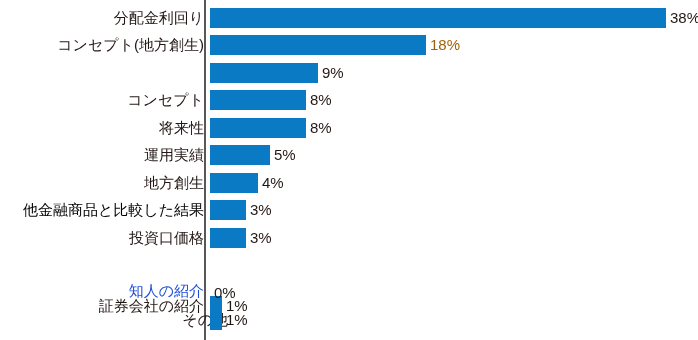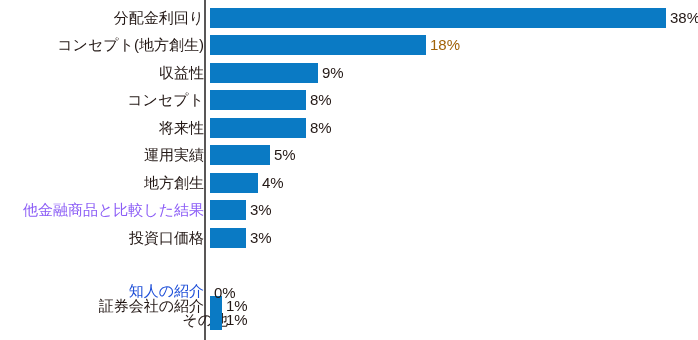--- a/index.html
+++ b/index.html
@@ -76,21 +76,20 @@
           <div class="cat-label" style="color: rgb(35, 24, 21);">分配金利回り</div>
           <div class="bar" style="width: 456px; height: 20px; background: rgb(10, 122, 196);"></div>
           <div class="val-label" style="left: 666px; color: rgb(35, 24, 21);">38%</div>
         </div>
         <div class="bar-row" style="top: 35.45px;">
           <div class="cat-label" style="color: rgb(35, 24, 21);">コンセプト(地方創生)</div>
           <div class="bar" style="width: 216px; height: 20px; background: rgb(10, 122, 196);"></div>
           <div class="val-label" style="left: 426px; color: #a16207;">18%</div>
         </div>
         <div class="bar-row" style="top: 62.9px;">
-          <div class="cat-label" style="color: rgb(35, 24, 21);">収益性</div>
           <div class="bar" style="width: 108px; height: 20px; background: rgb(10, 122, 196);"></div>
           <div class="val-label" style="left: 318px; color: rgb(35, 24, 21);">9%</div>
         </div>
         <div class="bar-row" style="top: 90.35px;">
           <div class="cat-label" style="color: rgb(35, 24, 21);">コンセプト</div>
           <div class="bar" style="width: 96px; height: 20px; background: rgb(10, 122, 196);"></div>
           <div class="val-label" style="left: 306px; color: rgb(35, 24, 21);">8%</div>
         </div>
         <div class="bar-row" style="top: 117.8px;">
           <div class="cat-label" style="color: rgb(35, 24, 21);">将来性</div>
@@ -101,21 +100,21 @@
           <div class="cat-label" style="color: rgb(35, 24, 21);">運用実績</div>
           <div class="bar" style="width: 60px; height: 20px; background: rgb(10, 122, 196);"></div>
           <div class="val-label" style="left: 270px; color: rgb(35, 24, 21);">5%</div>
         </div>
         <div class="bar-row" style="top: 172.7px;">
           <div class="cat-label" style="color: rgb(35, 24, 21);">地方創生</div>
           <div class="bar" style="width: 48px; height: 20px; background: rgb(10, 122, 196);"></div>
           <div class="val-label" style="left: 258px; color: rgb(35, 24, 21);">4%</div>
         </div>
         <div class="bar-row" style="top: 200.15px;">
-          <div class="cat-label" style="color: #8b5cf6;">他金融商品と比較した結果</div>
+          <div class="cat-label" style="color: #000000;">他金融商品と比較した結果</div>
           <div class="bar" style="width: 36px; height: 20px; background: rgb(10, 122, 196);"></div>
           <div class="val-label" style="left: 246px; color: rgb(35, 24, 21);">3%</div>
         </div>
         <div class="bar-row" style="top: 227.6px;">
           <div class="cat-label" style="color: rgb(35, 24, 21);">投資口価格</div>
           <div class="bar" style="width: 36px; height: 20px; background: rgb(10, 122, 196);"></div>
           <div class="val-label" style="left: 246px; color: rgb(35, 24, 21);">3%</div>
         </div>
         <div class="bar-row" style="top: 255.05px; margin-top: 41px;">
           <div class="cat-label" style="color: rgb(35, 24, 21);">証券会社の紹介</div>

